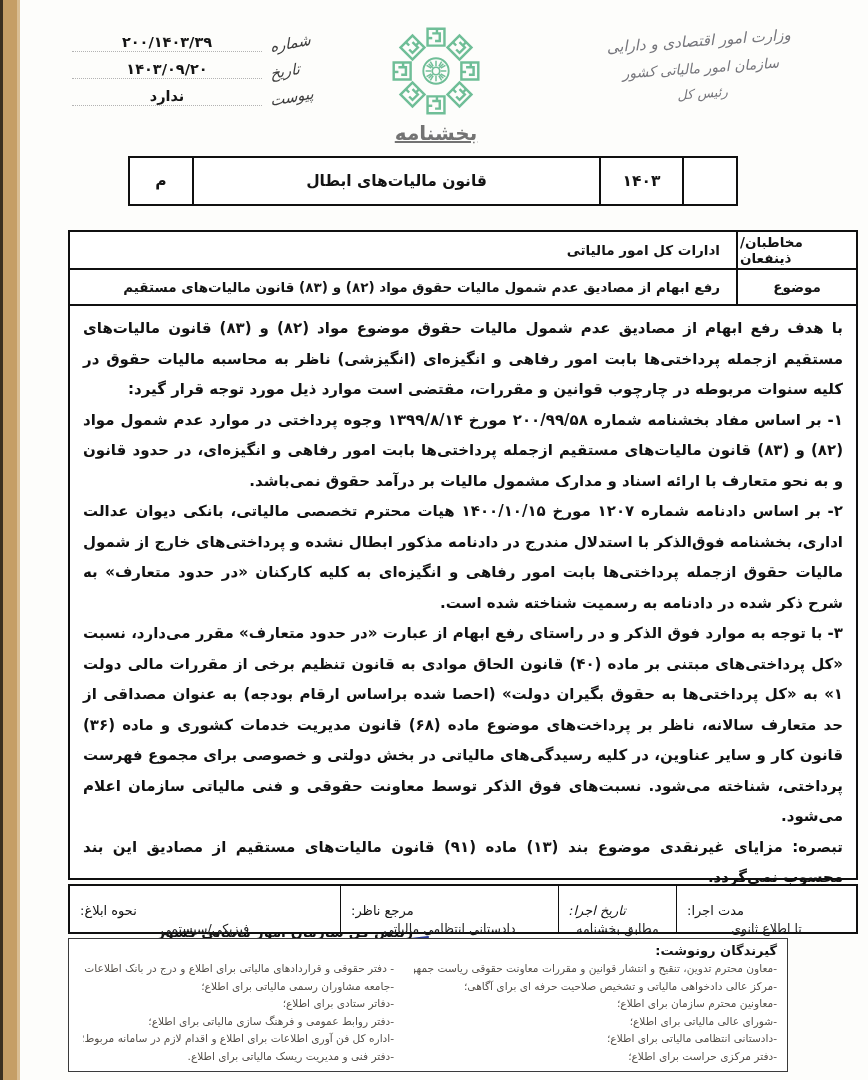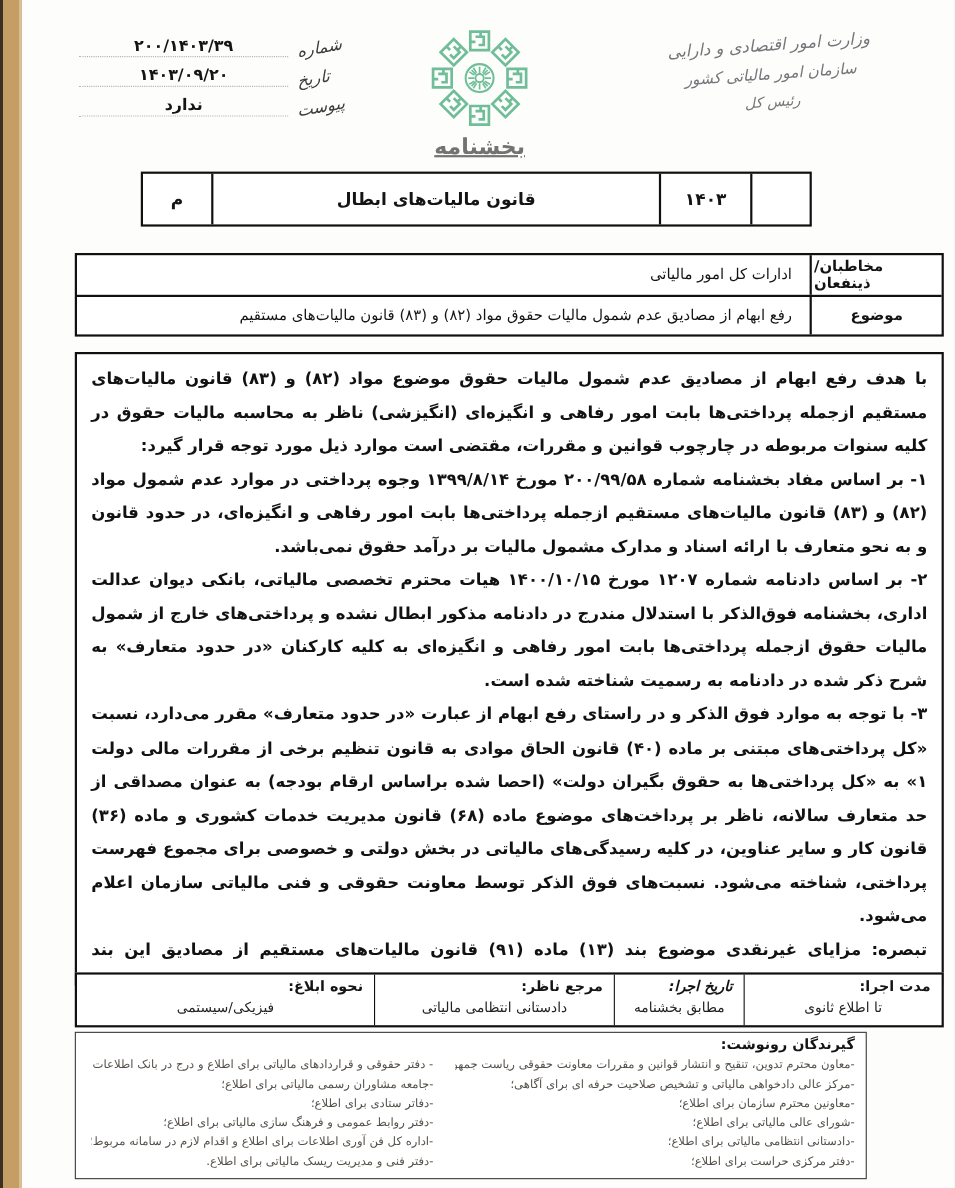--- a/index.html
+++ b/index.html
@@ -83,26 +83,26 @@
   }
   .addr-row { display: flex; direction: rtl; min-height: 36px; }
   .addr-row + .addr-row { border-top: 2px solid #101010; }
   .addr-label {
     width: 120px; flex: none; border-left: 2px solid #101010;
     display: flex; align-items: center; justify-content: center;
     font-weight: bold; font-size: 13.5px; text-align: left; padding: 2px;
   }
   .addr-value {
     flex: 1; display: flex; align-items: center;
-    font-weight: normal; font-size: 13.5px; padding: 2px 16px;
+    font-weight: bold; font-size: 13.5px; padding: 2px 16px;
   }
 
   
   .body-box {
-    position: absolute; top: 320px; left: 68px; width: 790px; height: 576px;
+    position: absolute; top: 304px; left: 68px; width: 790px; height: 576px;
     border: 2px solid #101010; background: #fff;
     padding: 7px 13px 0 13px;
   }
   .body-box p {
     font-size: 15px; font-weight: bold; color: #121212;
     line-height: 30.5px; text-align: justify;
   }
   .sig-block {
     position: relative; width: 300px; margin: 8px 408px 0 0;
     text-align: center;
@@ -117,21 +117,21 @@
   .exec-table {
     position: absolute; top: 884px; left: 68px; width: 790px; height: 50px;
     border: 2px solid #101010; display: flex; direction: rtl; background: #fff;
   }
   .exec-cell { padding: 4px 10px 2px; border-left: 1.5px solid #101010; }
   .exec-cell:last-child { border-left: none; }
   .exec-cell:nth-child(1) { width: 180px; }
   .exec-cell:nth-child(2) { width: 118px; }
   .exec-cell:nth-child(3) { width: 218px; }
   .exec-cell:nth-child(4) { flex: 1; }
-  .exec-label { font-weight: bold; font-size: 13px; text-align: right; }
+  .exec-label { font-weight: normal; font-size: 13px; text-align: left; margin-top: 13px; }
   .exec-cell:nth-child(2) .exec-label { font-style: italic; }
   .exec-value { font-size: 12.5px; text-align: center; margin-top: 3px; color: #222; }
 
   
   .copies-box {
     position: absolute; top: 938px; left: 68px; width: 720px; height: 134px;
     border: 1.5px solid #3a3a3a; background: #fff;
     padding: 4px 10px 2px;
   }
   .copies-heading { font-weight: bold; font-size: 13px; margin-bottom: 2px; }

